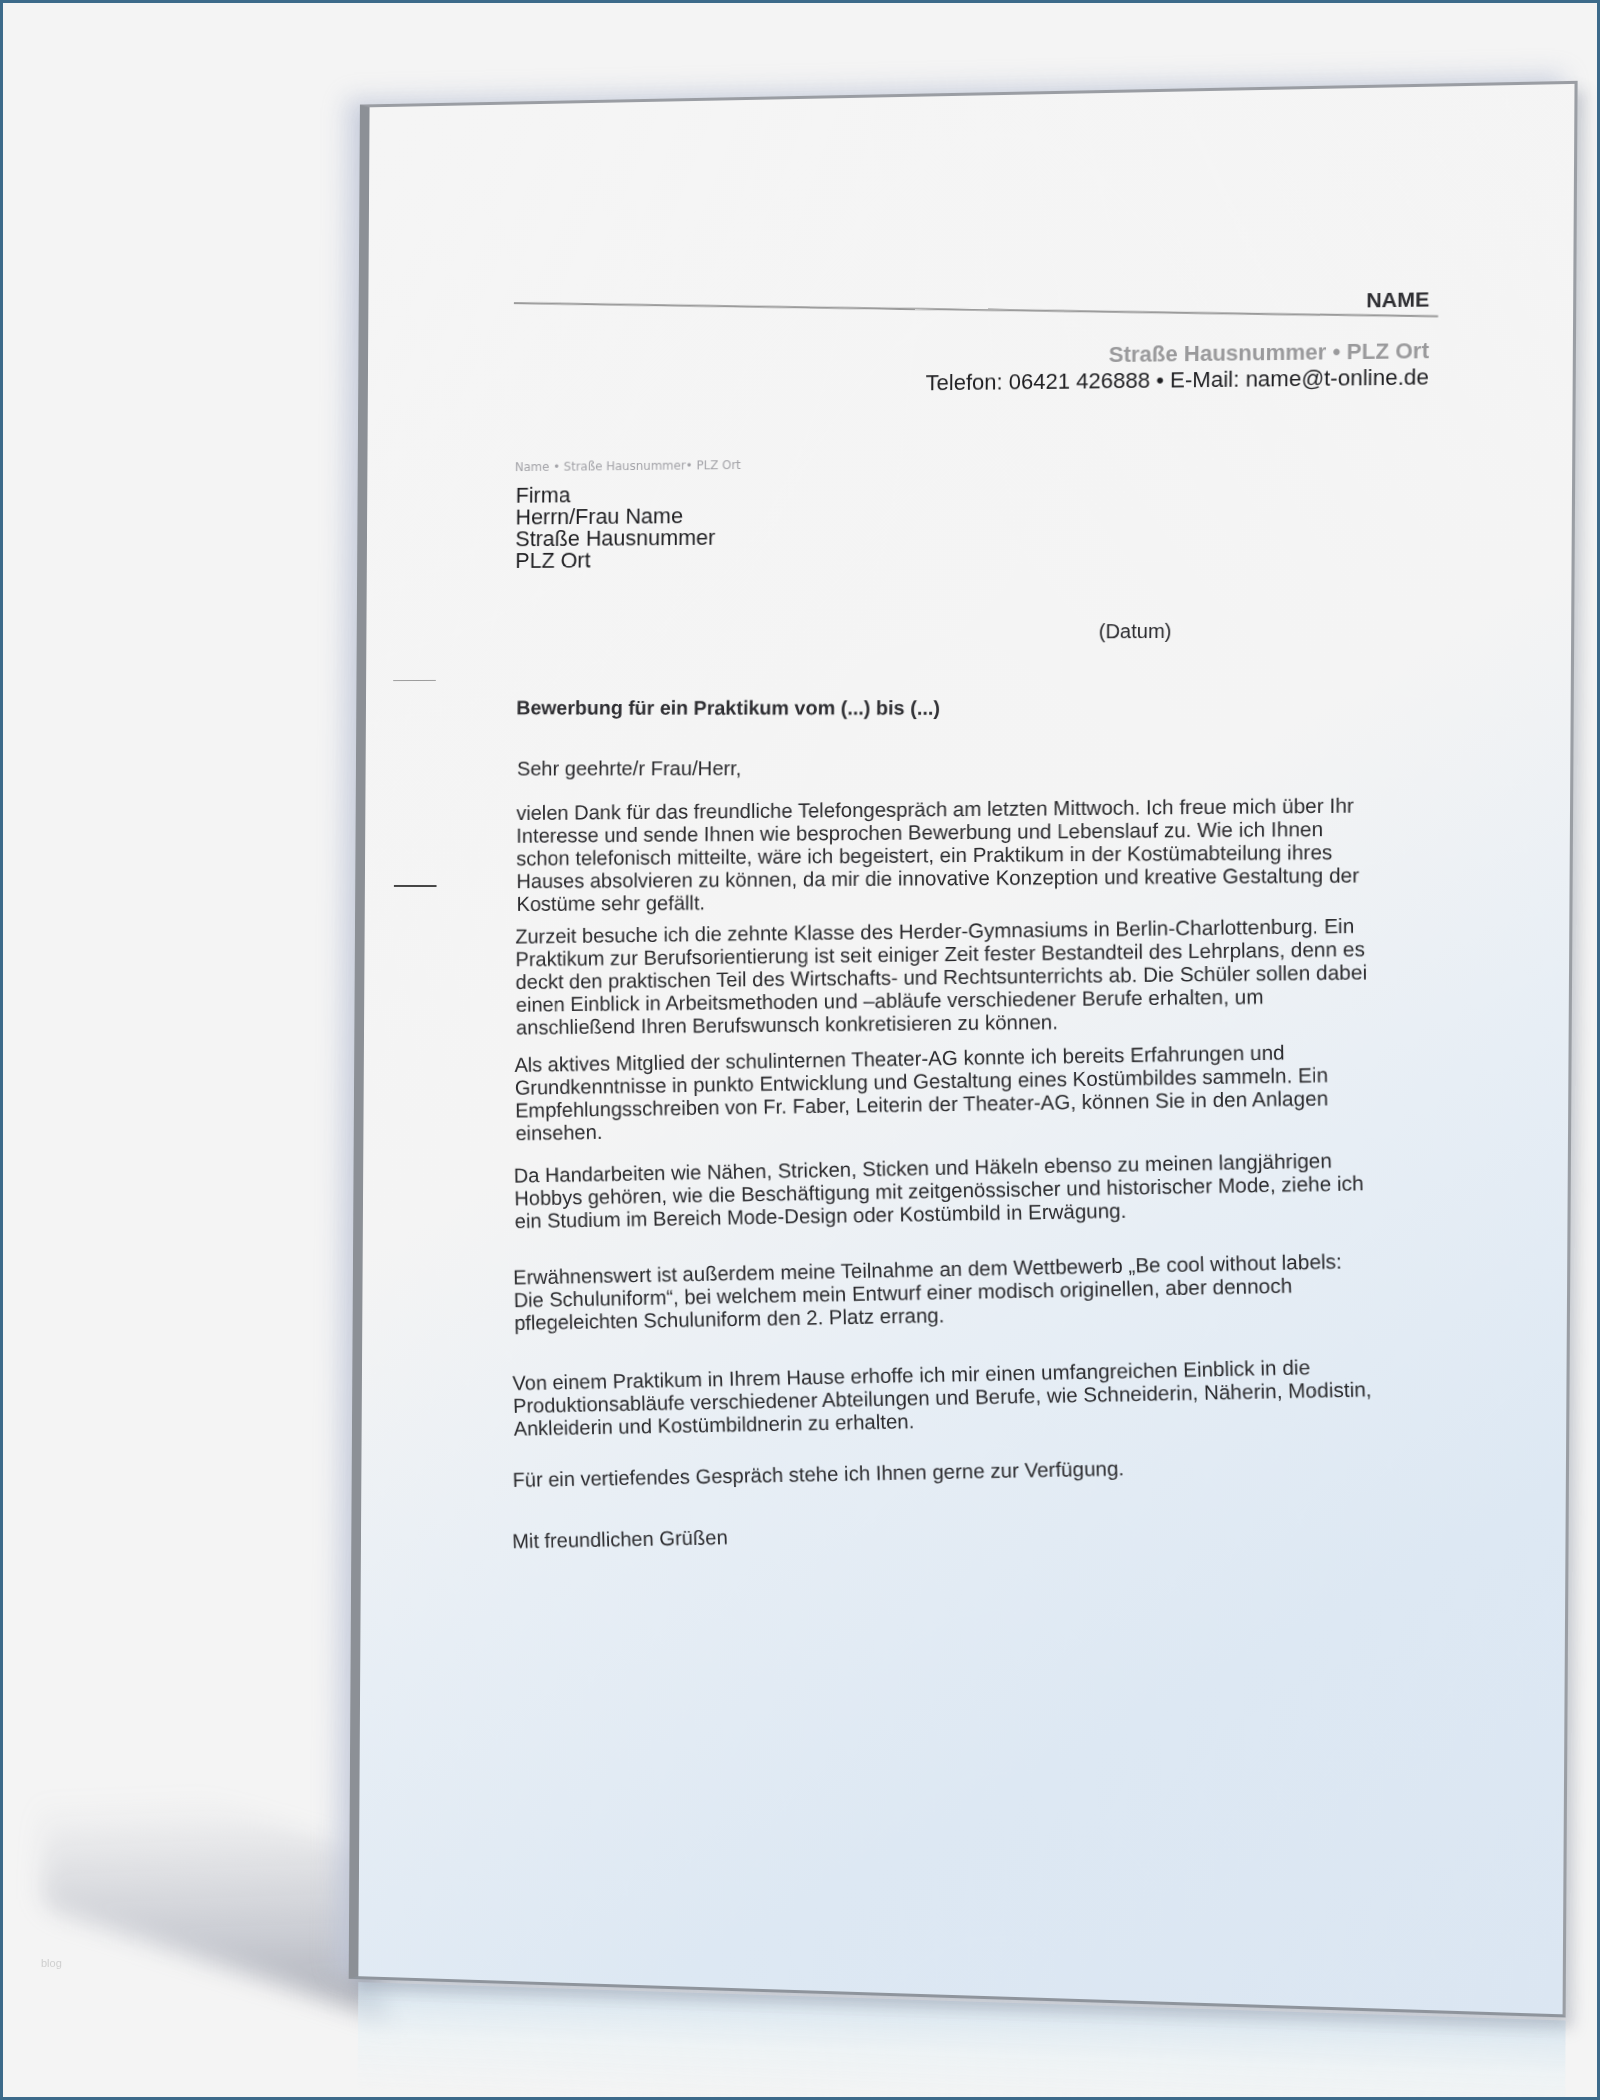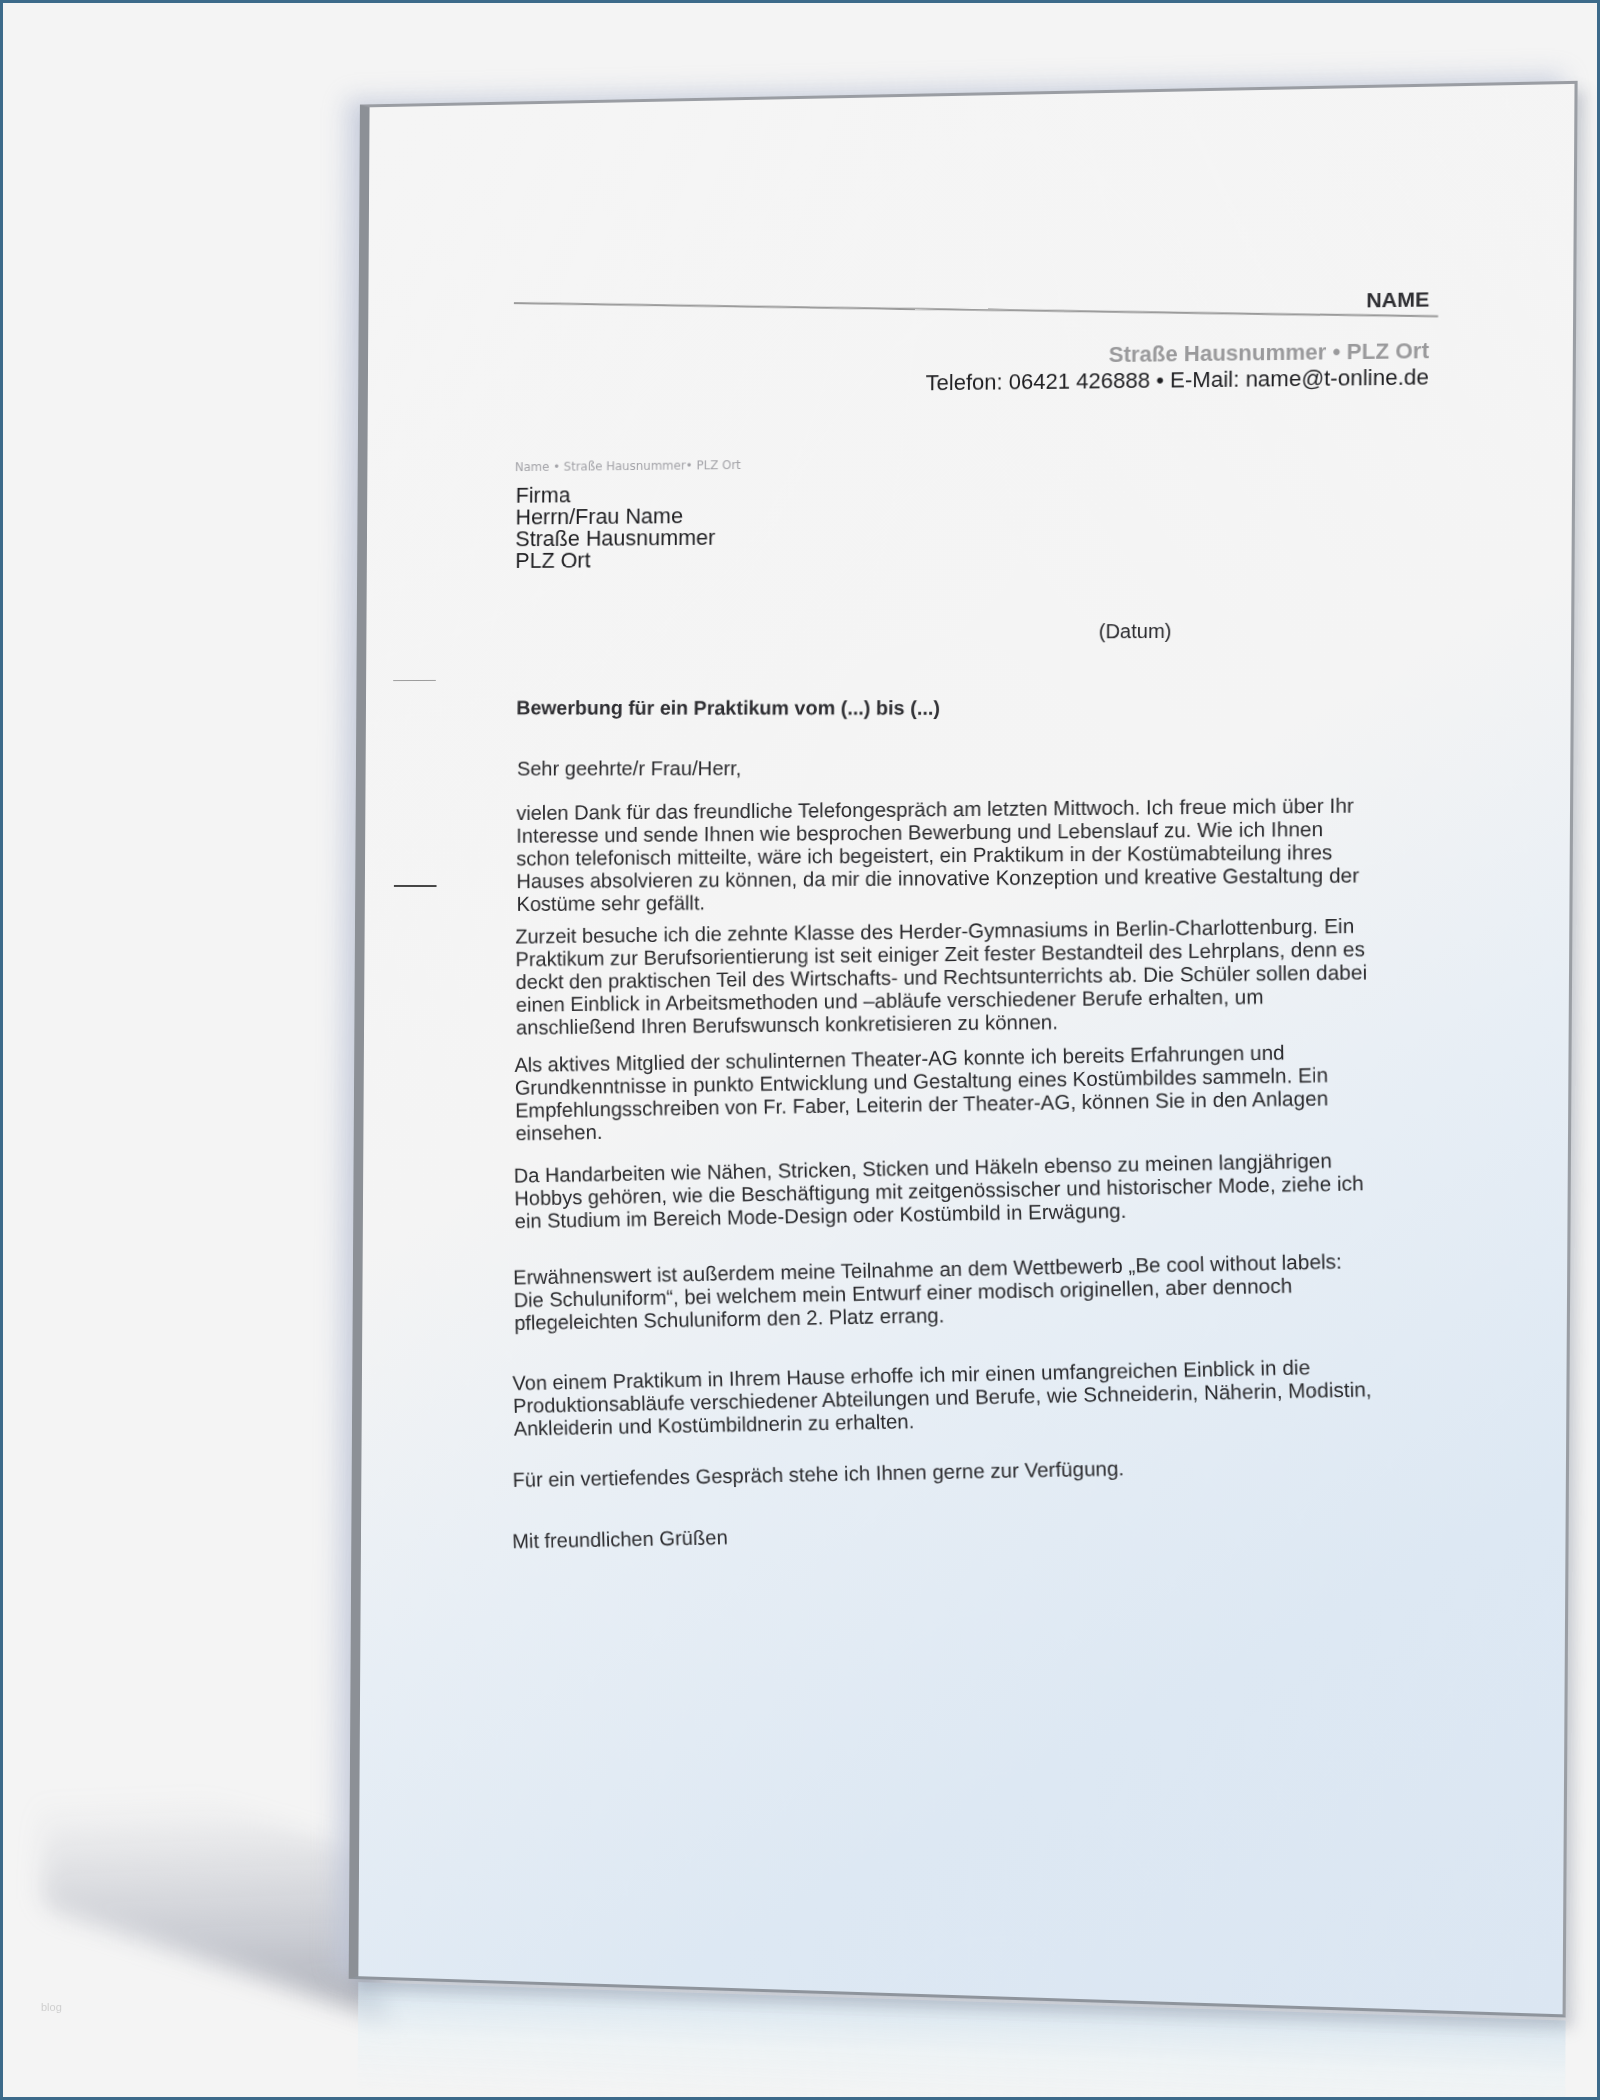--- a/index.html
+++ b/index.html
@@ -152,21 +152,21 @@
     .para {
       position: absolute;
       left: 0;
       width: 920px;
       transform-origin: 0 50%;
     }
     .para .line { display: block; white-space: nowrap; }
     .corner-mark {
       position: absolute;
       left: 38px;
-      top: 1998px;
+      top: 1954px;
       font-size: 11px;
       color: #cfcfcf;
     }
   </style>
 </head>
 <body>
 
 <div class="frame">
   <div class="floor-shadow"></div>
 

